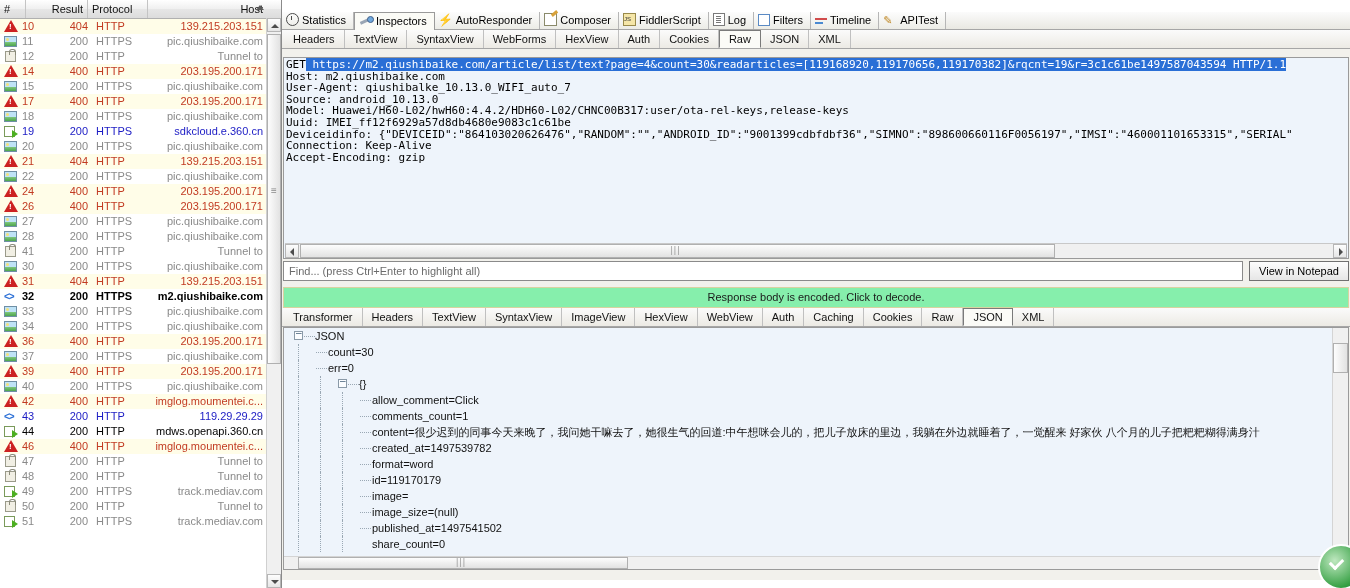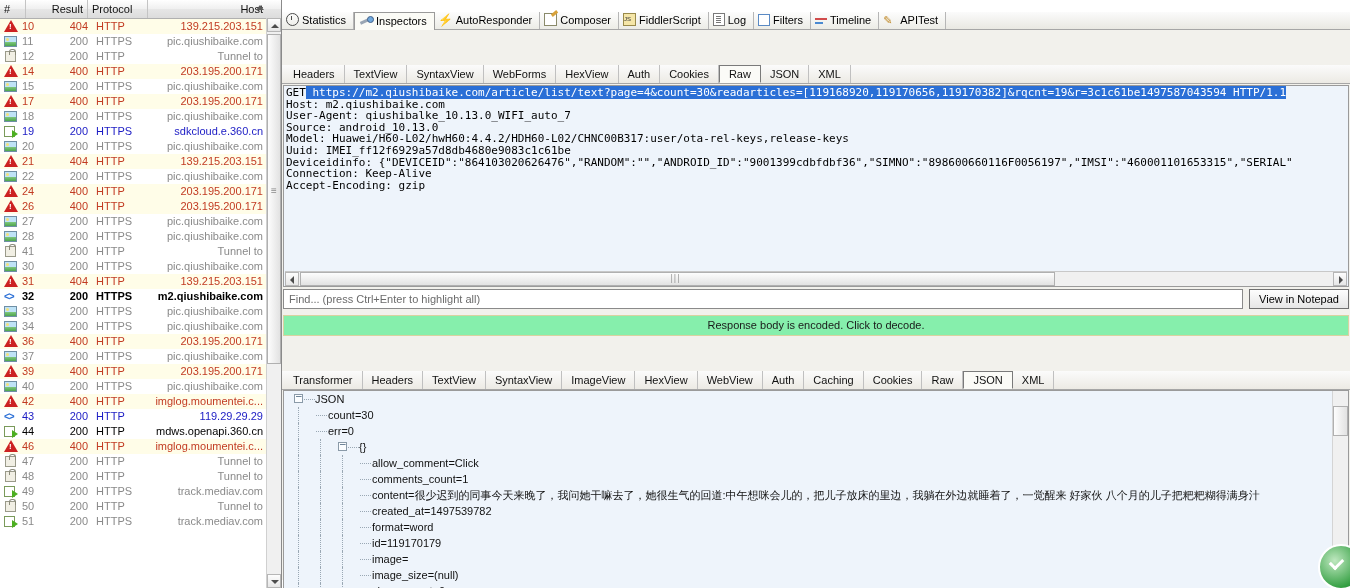--- a/index.html
+++ b/index.html
@@ -181,42 +181,41 @@
   .ti-time::after{content:"";position:absolute;left:0;top:6px;width:8px;height:2px;background:#4b8ad1;}
   .ti-api::after{content:"✎";position:absolute;left:0;top:-2px;color:#c08a2a;font-size:11px;}
 
   
   .subtabs {
     position: relative; height: 18px;
     background: linear-gradient(to bottom,#fbfbfb,#eceae4);
     border-bottom: 1px solid #a6a6a6;
     white-space: nowrap;
     padding-left: 2px;
-    margin-top: 35px;
   }
   .stab {
     display: inline-block; height: 18px; line-height: 18px;
     padding: 0 9px; font-size: 11px; color: #111;
     border-right: 1px solid #c0c0c0;
     box-sizing: border-box; vertical-align: top;
   }
   .stab.active {
     background: #fbfbf7;
     border: 1px solid #7a7a7a;
     border-bottom-color: #fbfbf7;
     line-height: 16px;
   }
 
   
   #req-pane {
     position: relative;
     height: 200px;
     background: #eef4fb;
     border: 1px solid #9a9a9a;
-    margin: 1px 1px 0 1px;
+    margin: 8px 1px 0 1px;
     overflow: hidden;
   }
   #req-text {
     position: absolute; left: 2px; top: 1px; right: 0;
     font-family: "DejaVu Sans Mono", monospace;
     font-size: 11px; line-height: 11.6px;
     white-space: pre; color: #000;
   }
   .sel-url { background: #2a6fd6; color: #ffffff; }
 
@@ -790,20 +789,27 @@
             <span class="jvline" style="left:14px"></span>
             <span class="jvline" style="left:36px"></span>
             <span class="jvline" style="left:58px"></span>
             <span class="jdash" style="left:76px"></span>
             <span class="jtext" style="left:88px">image_size=(null)</span>
           </div>
           <div class="jrow">
             <span class="jvline" style="left:14px"></span>
             <span class="jvline" style="left:36px"></span>
             <span class="jvline" style="left:58px"></span>
+            <span class="jdash" style="left:76px"></span>
+            <span class="jtext" style="left:88px">published_at=1497541502</span>
+          </div>
+          <div class="jrow">
+            <span class="jvline" style="left:14px"></span>
+            <span class="jvline" style="left:36px"></span>
+            <span class="jvline" style="left:58px"></span>
             <span class="jtext" style="left:88px">share_count=0</span>
           </div>
         </div>
       <div id="json-vscroll">
         <div id="json-vthumb"></div>
       </div>
       <div id="json-hscroll">
         <div id="json-hthumb"></div>
       </div>
     </div>

